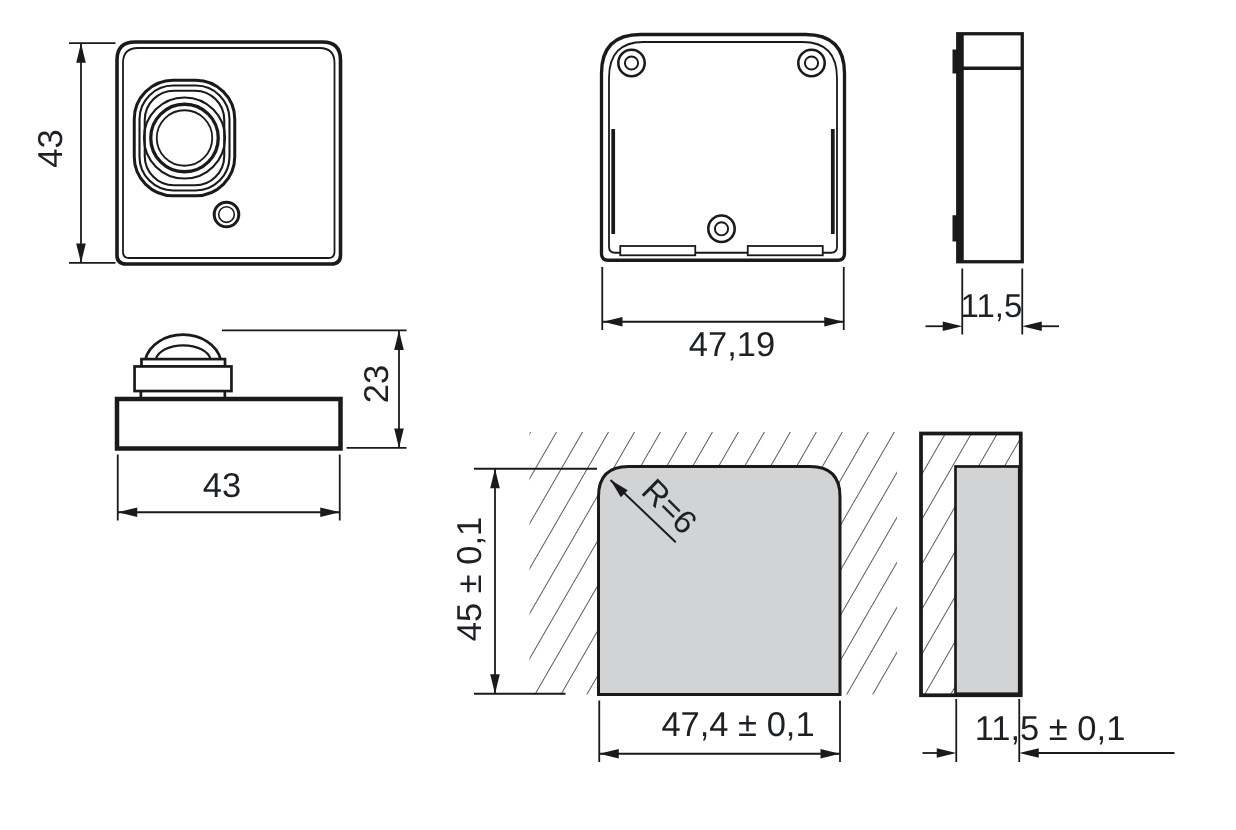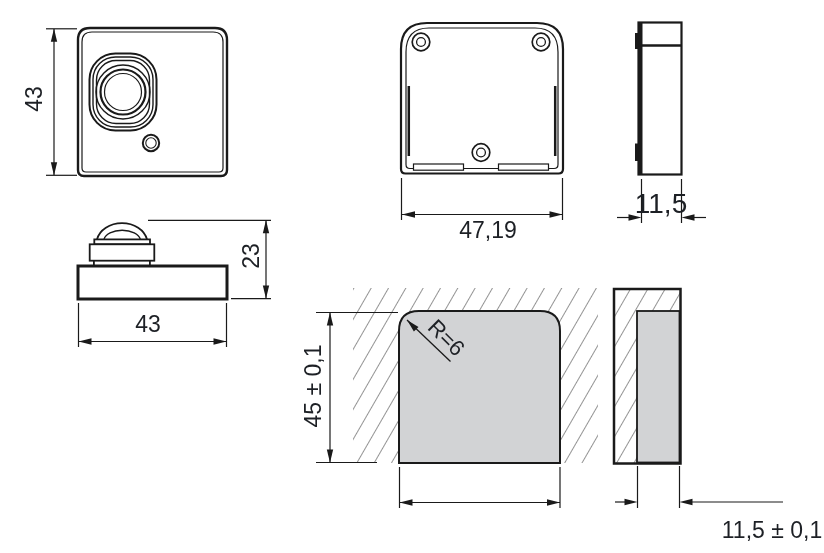--- a/index.html
+++ b/index.html
@@ -8,21 +8,21 @@
     font-family:"Liberation Sans", sans-serif;
   }
   .drawing-svg{position:absolute;left:0;top:0;}
   .dim-label{
     position:absolute;transform:translate(-50%,-50%);
     font-size:23px;color:#1d2025;white-space:nowrap;line-height:1;
     font-family:"Liberation Sans", sans-serif;
   }
   .dim-label.rot-ccw{transform:translate(-50%,-50%) rotate(-90deg);}
   .dim-label.rot-45{transform:translate(-50%,-50%) rotate(45deg);font-size:22px;}
-  .dim-label.small{font-size:28px;}
+  .dim-label.small{font-size:22px;}
 </style>
 </head>
 <body>
 
 <div class="canvas">
 
   <svg class="drawing-svg" width="824" height="553" viewBox="0 0 824 553">
     <defs>
       <pattern id="hatch" width="15" height="15" patternUnits="userSpaceOnUse" patternTransform="rotate(30)">
         <line x1="0" y1="0" x2="0" y2="15" stroke="#3a3a3a" stroke-width="1.1"></line>
@@ -162,18 +162,19 @@
   <div class="dim-label" style="left:488px;top:198px;margin-top:32px;">47,19</div>
 
   <div class="dim-label small" style="left:661px;top:204px;">11,5</div>
 
   <div class="dim-label rot-ccw" style="left:251px;top:256px;">23</div>
 
   <div class="dim-label" style="left:148px;top:324px;">43</div>
 
   <div class="dim-label rot-ccw" style="left:313px;top:386px;">45 ± 0,1</div>
 
+  <div class="dim-label" style="left:492px;top:483px;">47,4 ± 0,1</div>
 
   <div class="dim-label rot-45" style="left:446px;top:338px;">R=6</div>
 
-  <div class="dim-label" style="left:772px;top:486px;margin-top:44px;">11,5 ± 0,1</div>
+  <div class="dim-label" style="left:700px;top:486px;">11,5 ± 0,1</div>
 
 </div>
 
 </body></html>

